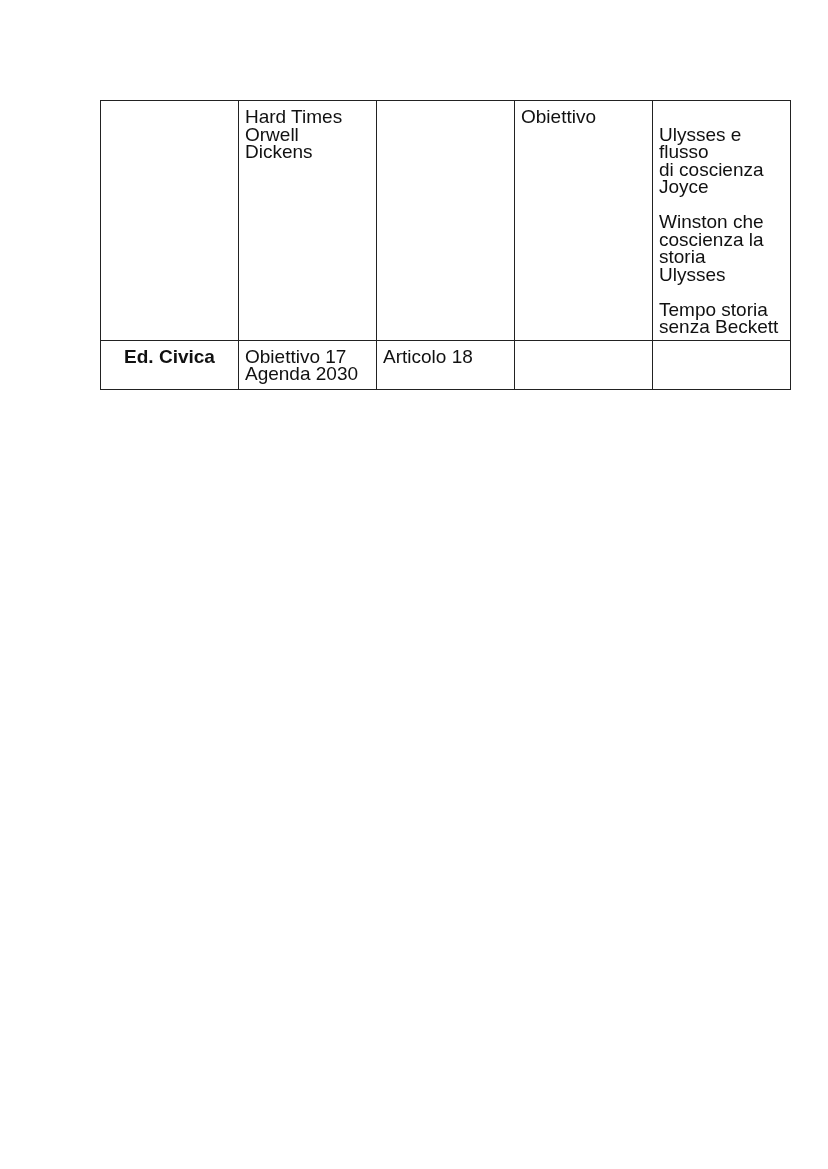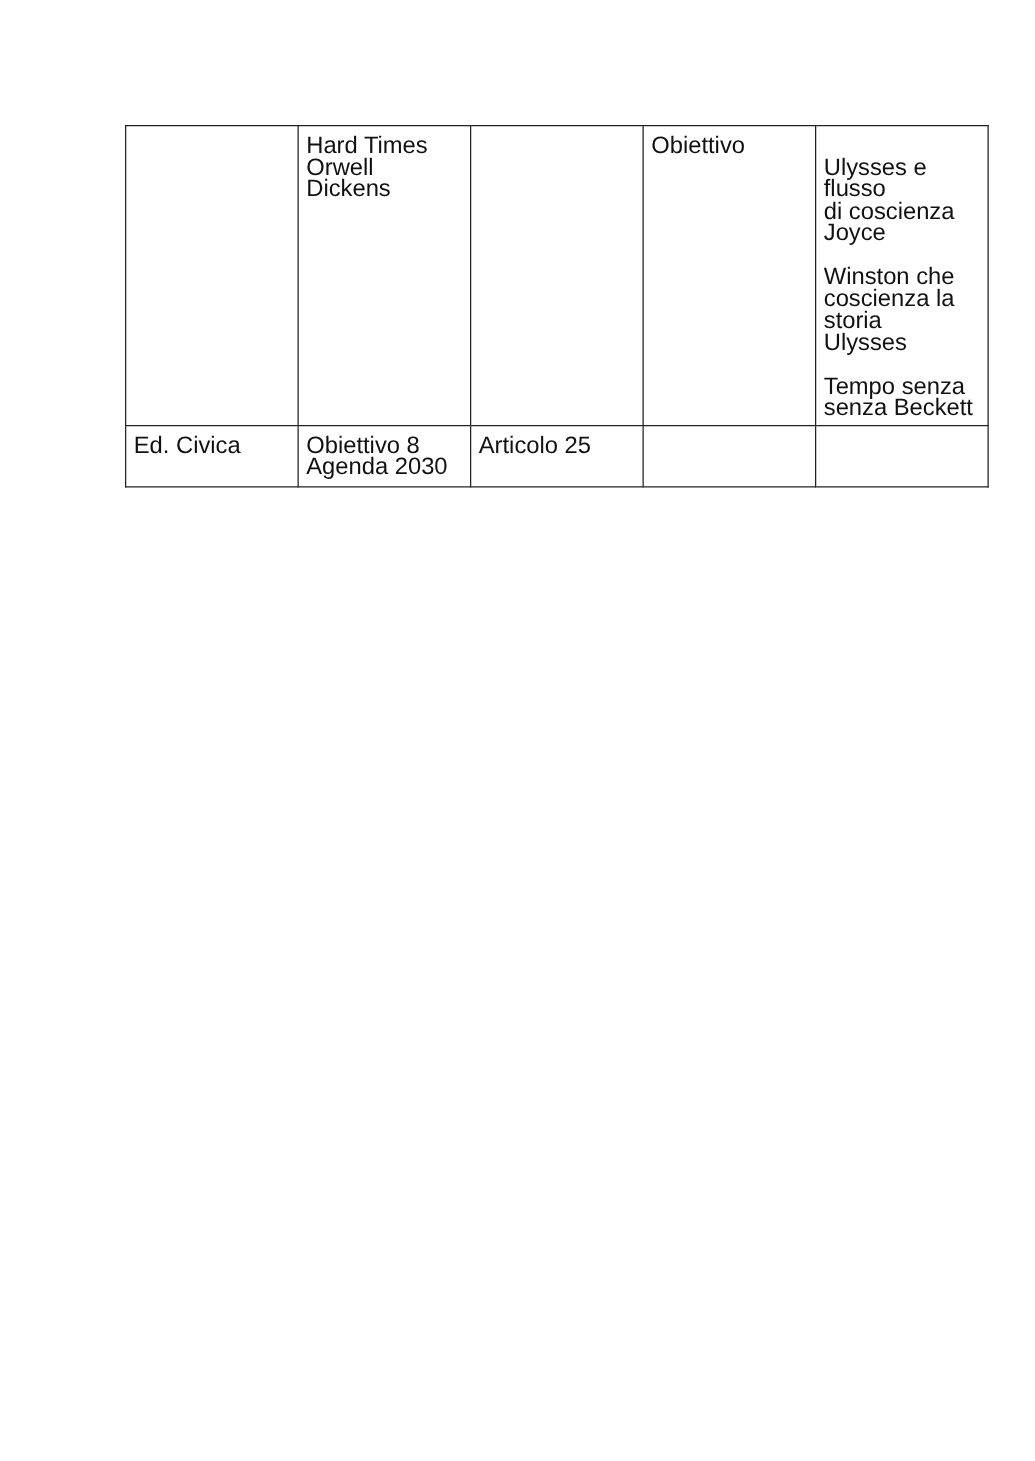--- a/index.html
+++ b/index.html
@@ -33,21 +33,21 @@
       vertical-align: top;
       padding: 7px 6px 4px 6px;
       font-size: 19px;
       line-height: 17.5px;
       width: 125px;
     }
     tr.row-1 td { height: 197px; }
     tr.row-2 td { height: 37px; }
     .cell-line { display: block; }
     .gap { display: block; height: 17.5px; }
-    .bold { font-weight: normal; }
+    .bold { font-weight: bold; text-align: center; }
   </style>
 </head>
 <body>
 
 <div class="page">
   <table class="doc-table">
     <tbody>
         <tr class="row-1">
       <td></td>
       <td>
@@ -62,33 +62,33 @@
       <td>
         <span class="gap"></span>
         <span class="cell-line">Ulysses e flusso</span>
         <span class="cell-line">di coscienza</span>
         <span class="cell-line">Joyce</span>
         <span class="gap"></span>
         <span class="cell-line">Winston che</span>
         <span class="cell-line">coscienza la storia</span>
         <span class="cell-line">Ulysses</span>
         <span class="gap"></span>
-        <span class="cell-line">Tempo senza</span>
+        <span class="cell-line">Tempo storia</span>
         <span class="cell-line">senza Beckett</span>
       </td>
     </tr>
     <tr class="row-2">
       <td>
         <span class="cell-line bold">Ed. Civica</span>
       </td>
       <td>
-        <span class="cell-line">Obiettivo 8</span>
+        <span class="cell-line">Obiettivo 17</span>
         <span class="cell-line">Agenda 2030</span>
       </td>
       <td>
-        <span class="cell-line">Articolo 25</span>
+        <span class="cell-line">Articolo 18</span>
       </td>
       <td></td>
       <td></td>
     </tr>
   </tbody>
     </table>
 </div>
 
 </body></html>

